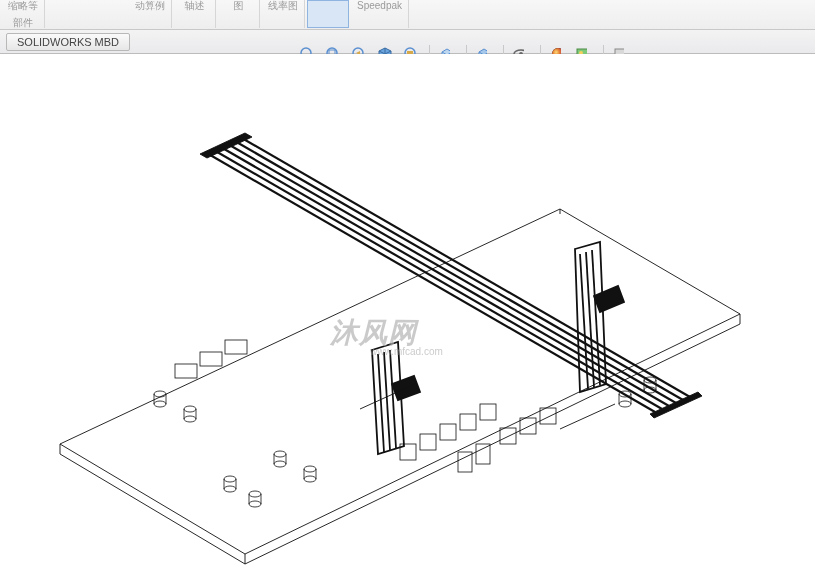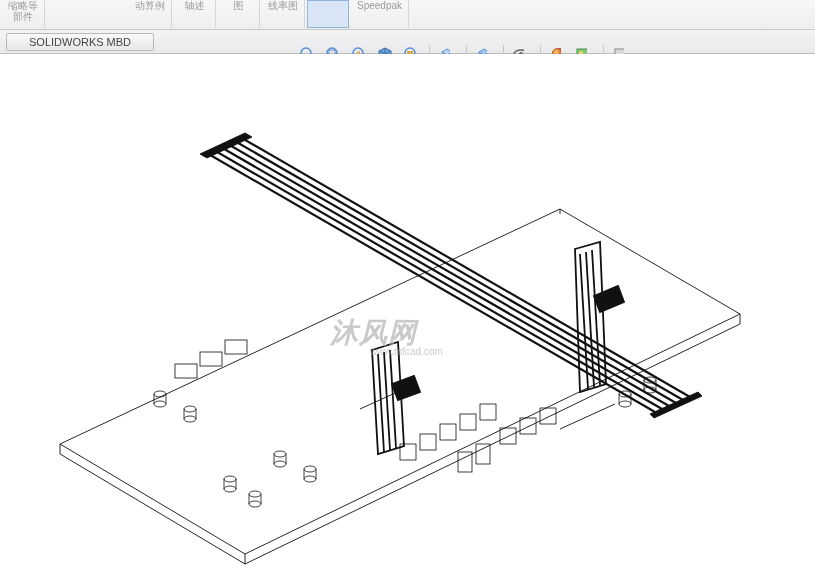--- a/index.html
+++ b/index.html
@@ -22,41 +22,41 @@
     padding: 0 2px;
   }
   .ribbon-group {
     height: 28px;
     min-width: 42px;
     border-right: 1px solid #d6d6d6;
     padding: 0 6px;
     display: flex;
     flex-direction: column;
     align-items: center;
-    justify-content: flex-start;
+    justify-content: space-between;
     color: #9b9b9b;
     font-size: 10px;
     line-height: 11px;
     text-align: center;
     white-space: nowrap;
   }
   .ribbon-group.tall { height: 28px; }
   .tabs-row {
     height: 24px;
     background: linear-gradient(#f3f3f3, #eaeaed);
     border-bottom: 1px solid #bcbcbc;
     display: flex;
     align-items: center;
     padding: 0 6px;
   }
   .tab-btn {
     border: 1px solid #b8b8b8;
     background: linear-gradient(#fafafa, #e7e7e7);
     border-radius: 2px;
-    padding: 2px 22px;
+    padding: 2px 10px;
     font-size: 11px;
     color: #444;
     cursor: pointer;
   }
   .heads-up-toolbar {
     position: absolute;
     top: 42px;
     left: 295px;
     display: flex;
     align-items: center;

